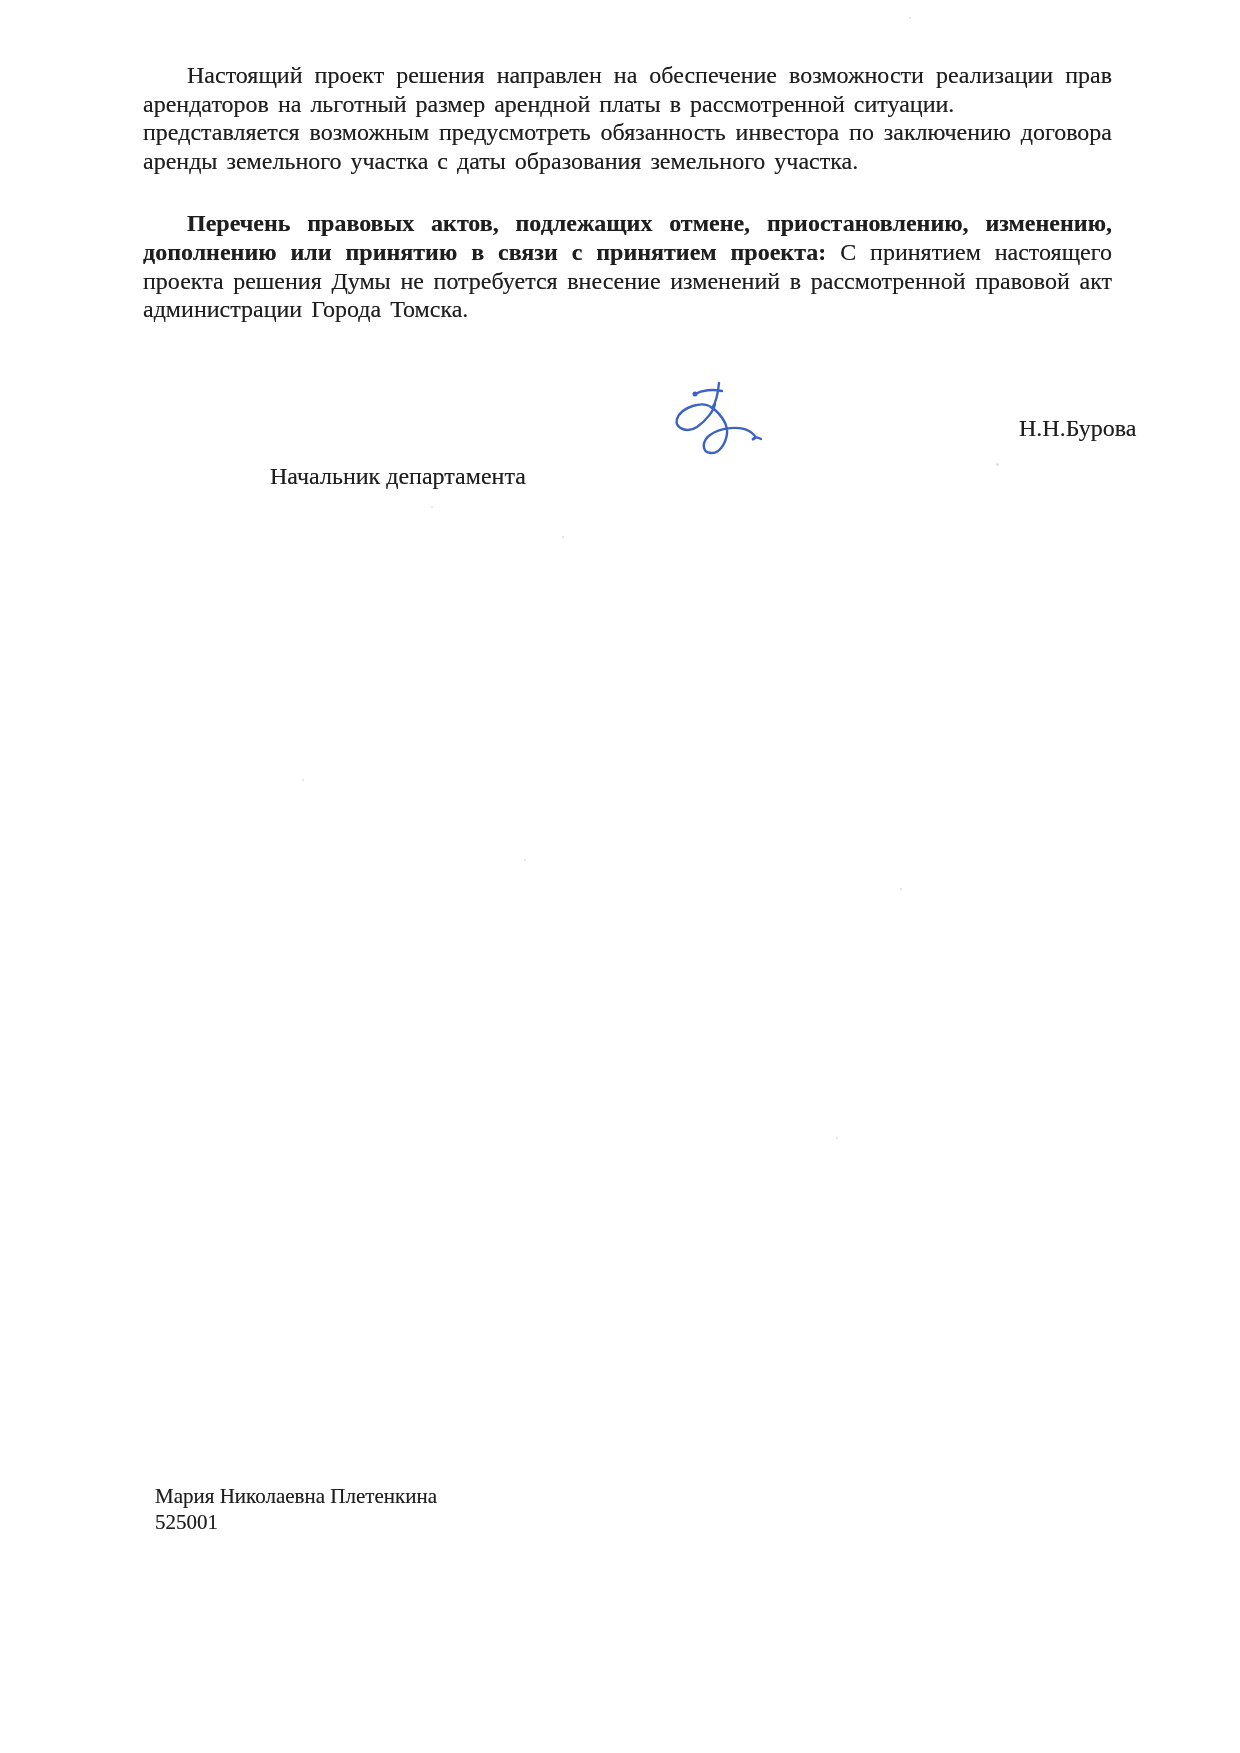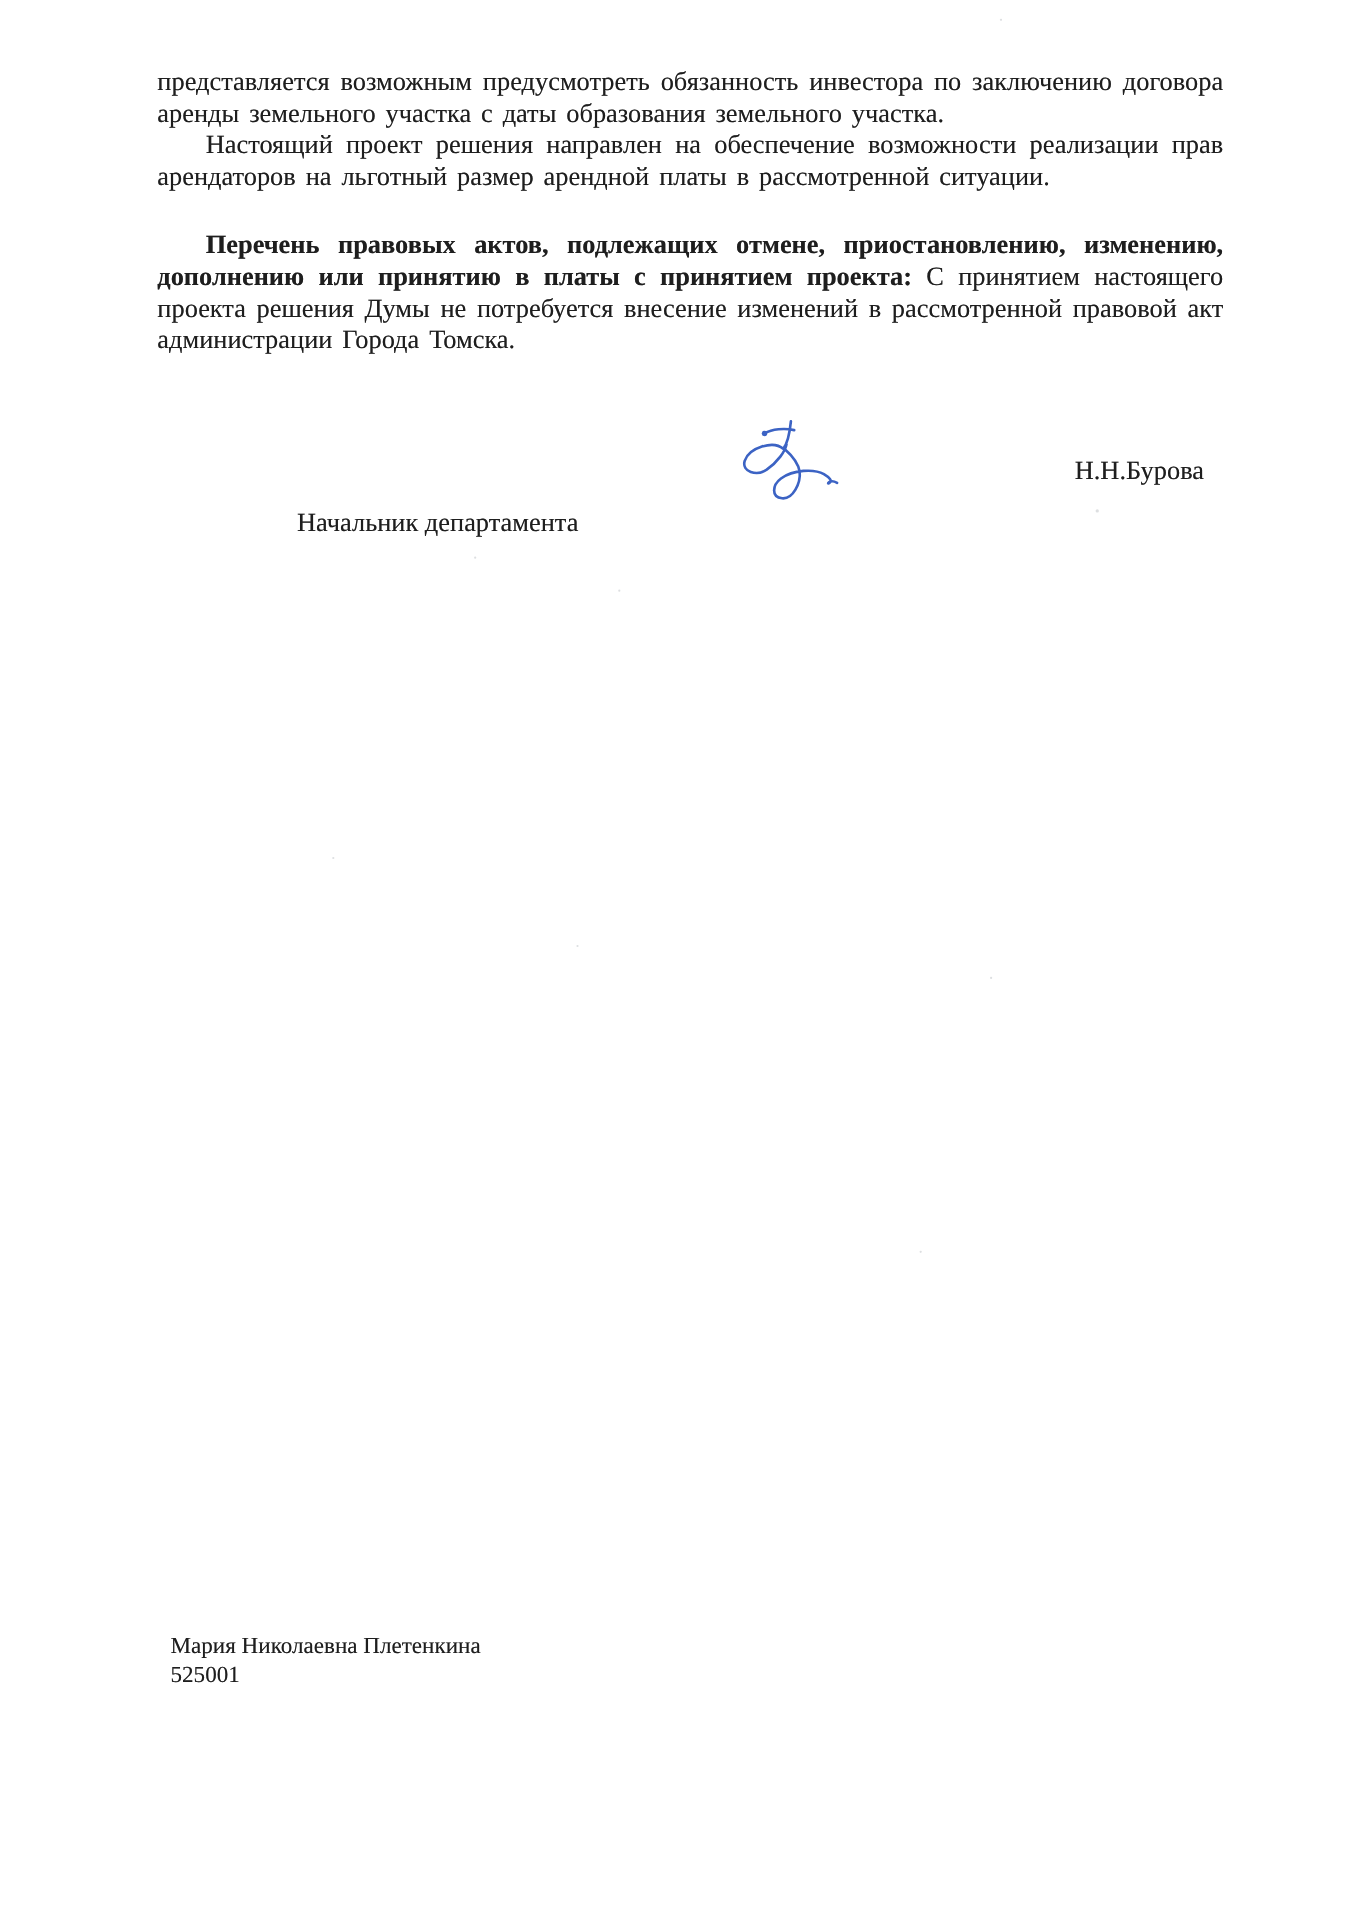--- a/index.html
+++ b/index.html
@@ -26,44 +26,44 @@
   .para.acts .lead{font-weight:bold;}
   
   .sig-title{
     position:absolute;left:270px;top:414px;
     font-size:24px;line-height:28px;
     text-shadow:0 0 0.5px rgba(30,30,30,.55);
     white-space:nowrap;
     margin-top:48px;
   }
   .sig-name{
-    position:absolute;left:977px;top:414px;
+    position:absolute;left:1019px;top:414px;
     font-size:24px;line-height:28px;
     text-shadow:0 0 0.5px rgba(30,30,30,.55);
     white-space:nowrap;
   }
   .sig-svg{position:absolute;left:668px;top:376px;width:100px;height:85px;}
   
   .contact{
     position:absolute;left:155px;top:1484px;
     font-size:21px;line-height:25.5px;
     text-shadow:0 0 0.4px rgba(30,30,30,.5);
   }
   
   .speck{position:absolute;background:#8f959d;border-radius:50%;opacity:.30;}
 </style>
 </head>
 <body>
 
 <div class="page">
 
   <div class="content">
+    <p class="para indented"><span>Настоящий проект решения направлен на обеспечение возможности реализации прав арендаторов на льготный размер арендной платы в рассмотренной ситуации.</span></p>
     <p class="para"><span>представляется возможным предусмотреть обязанность инвестора по заключению договора аренды земельного участка с даты образования земельного участка.</span></p>
-    <p class="para indented"><span>Настоящий проект решения направлен на обеспечение возможности реализации прав арендаторов на льготный размер арендной платы в рассмотренной ситуации.</span></p>
-    <p class="para indented acts"><span class="lead">Перечень правовых актов, подлежащих отмене, приостановлению, изменению, дополнению или принятию в платы с принятием проекта:</span>
+    <p class="para indented acts"><span class="lead">Перечень правовых актов, подлежащих отмене, приостановлению, изменению, дополнению или принятию в связи с принятием проекта:</span>
       <span>С принятием настоящего проекта решения Думы не потребуется внесение изменений в рассмотренной правовой акт администрации Города Томска.</span></p>
   </div>
 
   <span class="sig-title">Начальник департамента</span>
 
   <svg class="sig-svg" viewBox="0 0 100 85" xmlns="http://www.w3.org/2000/svg">
     <g fill="none" stroke="#3c63c4" stroke-width="2.4" stroke-linecap="round" stroke-linejoin="round">
       <circle cx="27" cy="18" r="2.5" stroke="none" fill="#3c63c4"></circle>
       <path d="M27,18 C34,14 45,13 54,15"></path>
       <path d="M51,7 C50,17 48,27 44,32 C35,24 13,31 9,43 C6,53 20,57 29,51 C39,44 46,34 47,28"></path>

